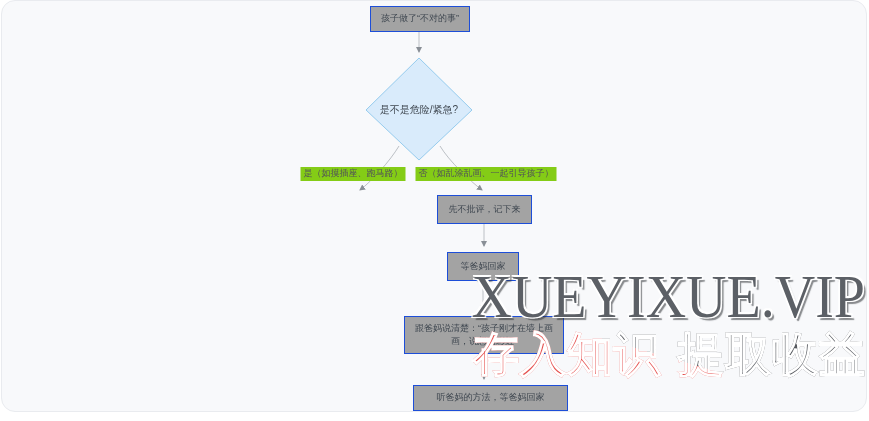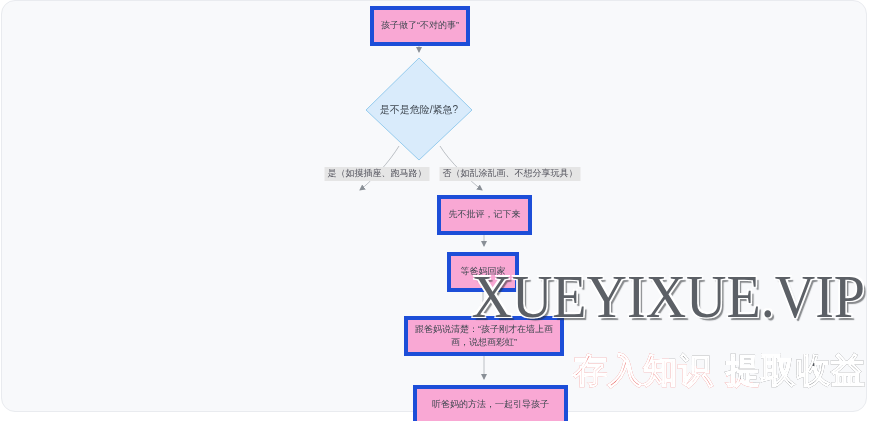--- a/index.html
+++ b/index.html
@@ -10,48 +10,48 @@
 
   .card {
     position:absolute; left:1px; top:0; width:866px; height:412px;
     background:#f8f9fb; border:1px solid #e9ebef; border-radius:14px;
   }
 
   svg.edges { position:absolute; left:0; top:0; width:869px; height:421px; pointer-events:none; }
 
   .node {
     position:absolute; display:flex; align-items:center; justify-content:center;
-    background:#f9a8d4; border:4px solid #1d4ed8;
+    background:#a3a3a3; border:1px solid #1d4ed8;
     font-size:9px; color:#3f4750; text-align:center; line-height:1.5;
-    padding:16px 4px;
+    padding:2px 4px;
   }
   .diamond-text {
     position:absolute; display:flex; align-items:center; justify-content:center;
     font-size:10px; color:#3f4750; text-align:center; background:transparent; border:none;
   }
   .edge-label {
     position:absolute; transform:translateX(-50%);
-    background:#e5e5e5; color:#50505a; font-size:9px; line-height:1.3;
-    padding:1px 3px; white-space:nowrap;margin-left:24px;
+    background:#84cc16; color:#50505a; font-size:9px; line-height:1.3;
+    padding:1px 3px; white-space:nowrap;
   }
 
   .wm1 {
     position:absolute; right:4px; top:265px;
     font-family:"Liberation Serif","DejaVu Serif",serif;
     font-size:56px; line-height:1; white-space:nowrap;
     color:#5c6066;
     text-shadow:-1.5px -1.5px 0 #ffffff, 1.5px -1.5px 0 #ffffff,
                 -1.5px 1.5px 0 #ffffff, 1.5px 1.5px 0 #ffffff,
                  3px 3px 1px rgba(42,45,50,0.55);
     transform:scaleY(1.1); transform-origin:top right;
   }
   .wm2 {
-    position:absolute; right:3px; top:350px;
+    position:absolute; right:3px; top:327px;
     font-family:"DejaVu Sans",sans-serif; font-weight:bold;
-    font-size:34px; line-height:1.2; white-space:nowrap; letter-spacing:1px;
+    font-size:46px; line-height:1.2; white-space:nowrap; letter-spacing:1px;
     background:linear-gradient(196deg, #55585e 0%, #55585e 52%, #e5514f 52%, #e5514f 100%);
     -webkit-background-clip:text; background-clip:text; color:transparent;
     -webkit-text-stroke:1.2px #ffffff;
   }
 </style>
 </head>
 <body>
 
 <div class="stage">
   <div class="card"></div>
@@ -77,26 +77,26 @@
 
     <path d="M484,354 V379" fill="none" stroke="#bcc0c5" stroke-width="1" marker-end="url(#arr)"></path>
   </svg>
 
   <div class="node" style="left:370px; top:6px; width:100px; height:26px;">孩子做了“不对的事”</div>
 
   <div class="diamond-text" style="left:364px; top:97px; width:110px; height:26px;">是不是危险/紧急?</div>
 
   <div class="edge-label" style="left:353px; top:167px;">是（如摸插座、跑马路）</div>
 
-  <div class="edge-label" style="left:486px; top:167px;">否（如乱涂乱画、不想分享玩具）</div>
+  <div class="edge-label" style="left:486px; top:167px;">否（如乱涂乱画、一起引导孩子）</div>
 
 
   <div class="node" style="left:447px; top:252px; width:72px; height:29px;">等爸妈回家</div>
 
   <div class="node" style="left:437px; top:195px; width:95px; height:29px;">先不批评，记下来</div>
 
   <div class="node" style="left:404px; top:316px; width:160px; height:38px;">跟爸妈说清楚：“孩子刚才在墙上画画，说想画彩虹”</div>
 
-  <div class="node" style="left:413px; top:385px; width:155px; height:26px;">听爸妈的方法，一起引导孩子</div>
+  <div class="node" style="left:413px; top:385px; width:155px; height:26px;">听爸妈的方法，等爸妈回家</div>
 
   <div class="wm1">XUEYIXUE.VIP</div>
   <div class="wm2">存入知识 提取收益</div>
 </div>
 
 </body></html>

